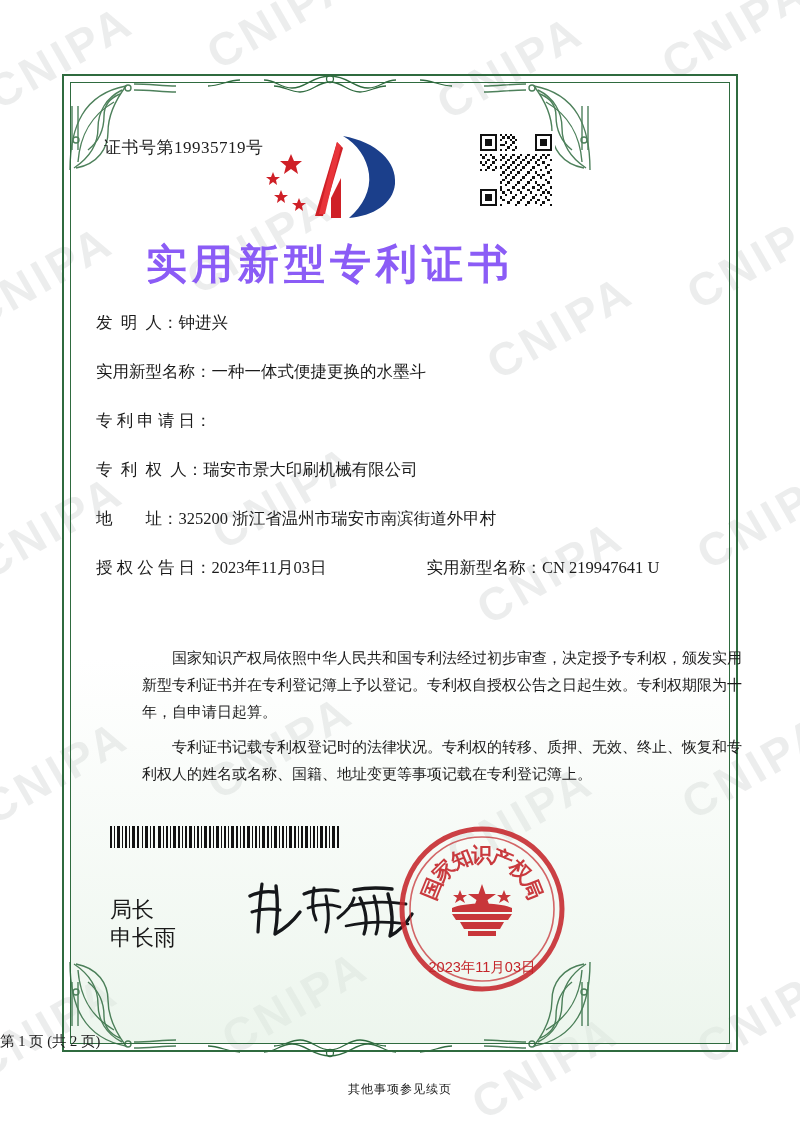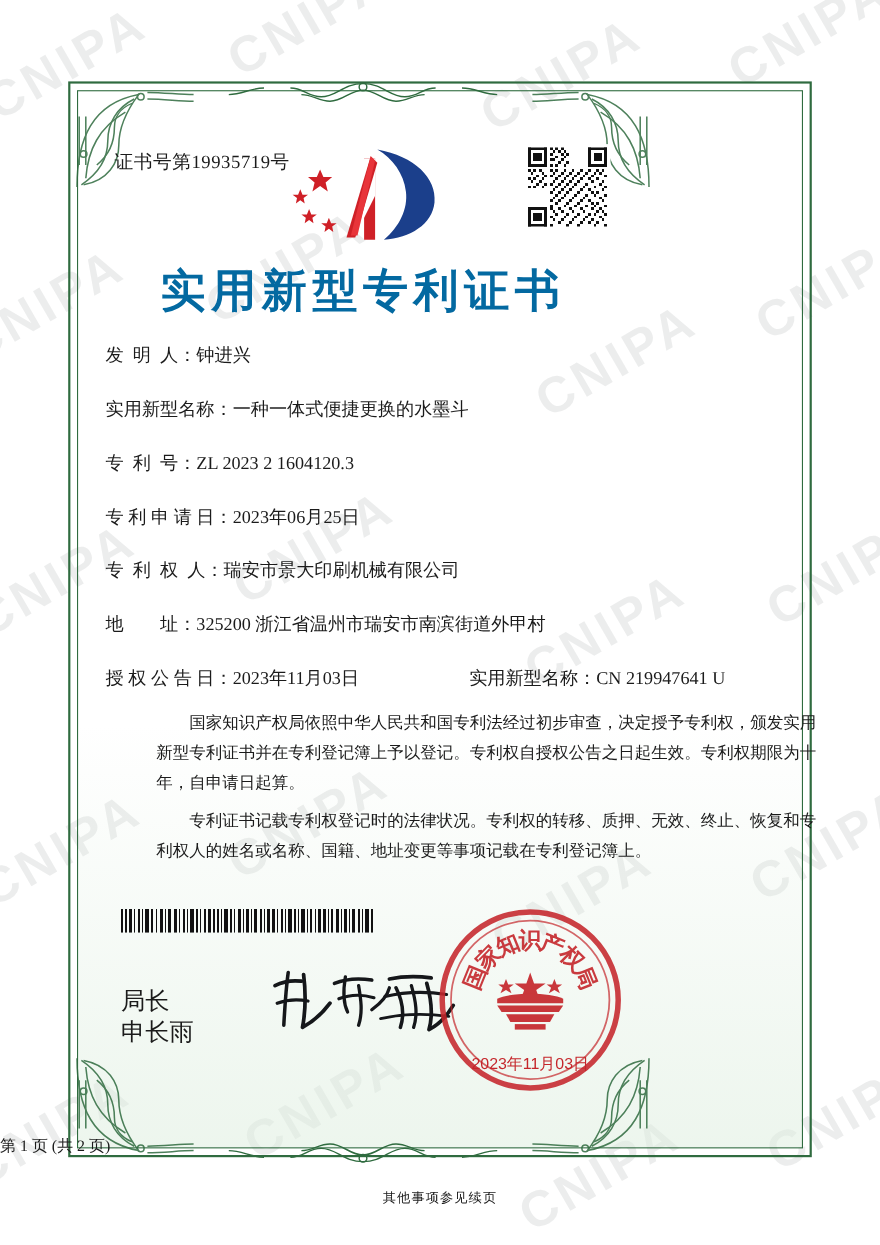--- a/index.html
+++ b/index.html
@@ -130,21 +130,21 @@
   .title {
     position: absolute;
     left: 0;
     right: 0;
     top: 237px;
     text-align: center;
     font-family: "DejaVu Serif", "Liberation Serif", serif;
     font-weight: bold;
     font-size: 41px;
     letter-spacing: 5px;
-    color: #0369a1;
+    color: #8b5cf6;
   }
 
   
   .fields {
     position: absolute;
     left: 96px;
     top: 312px;
     width: 600px;
     font-size: 16.5px;
   }
@@ -564,26 +564,21 @@
   <div class="fields">
     <div class="row">
       <span class="label">发  明  人：</span>
       <span class="value">钟进兴</span>
     </div>
     <div class="row">
       <span class="label">实用新型名称：</span>
       <span class="value">一种一体式便捷更换的水墨斗</span>
     </div>
     <div class="row">
-      <span class="label">专  利  号：</span>
-      <span class="value">ZL 2023 2 1604120.3</span>
-    </div>
-    <div class="row">
       <span class="label">专 利 申 请 日：</span>
-      <span class="value">2023年06月25日</span>
     </div>
     <div class="row">
       <span class="label">专  利  权  人：</span>
       <span class="value">瑞安市景大印刷机械有限公司</span>
     </div>
     <div class="row">
       <span class="label">地        址：</span>
       <span class="value">325200 浙江省温州市瑞安市南滨街道外甲村</span>
     </div>
     <div class="row split">

